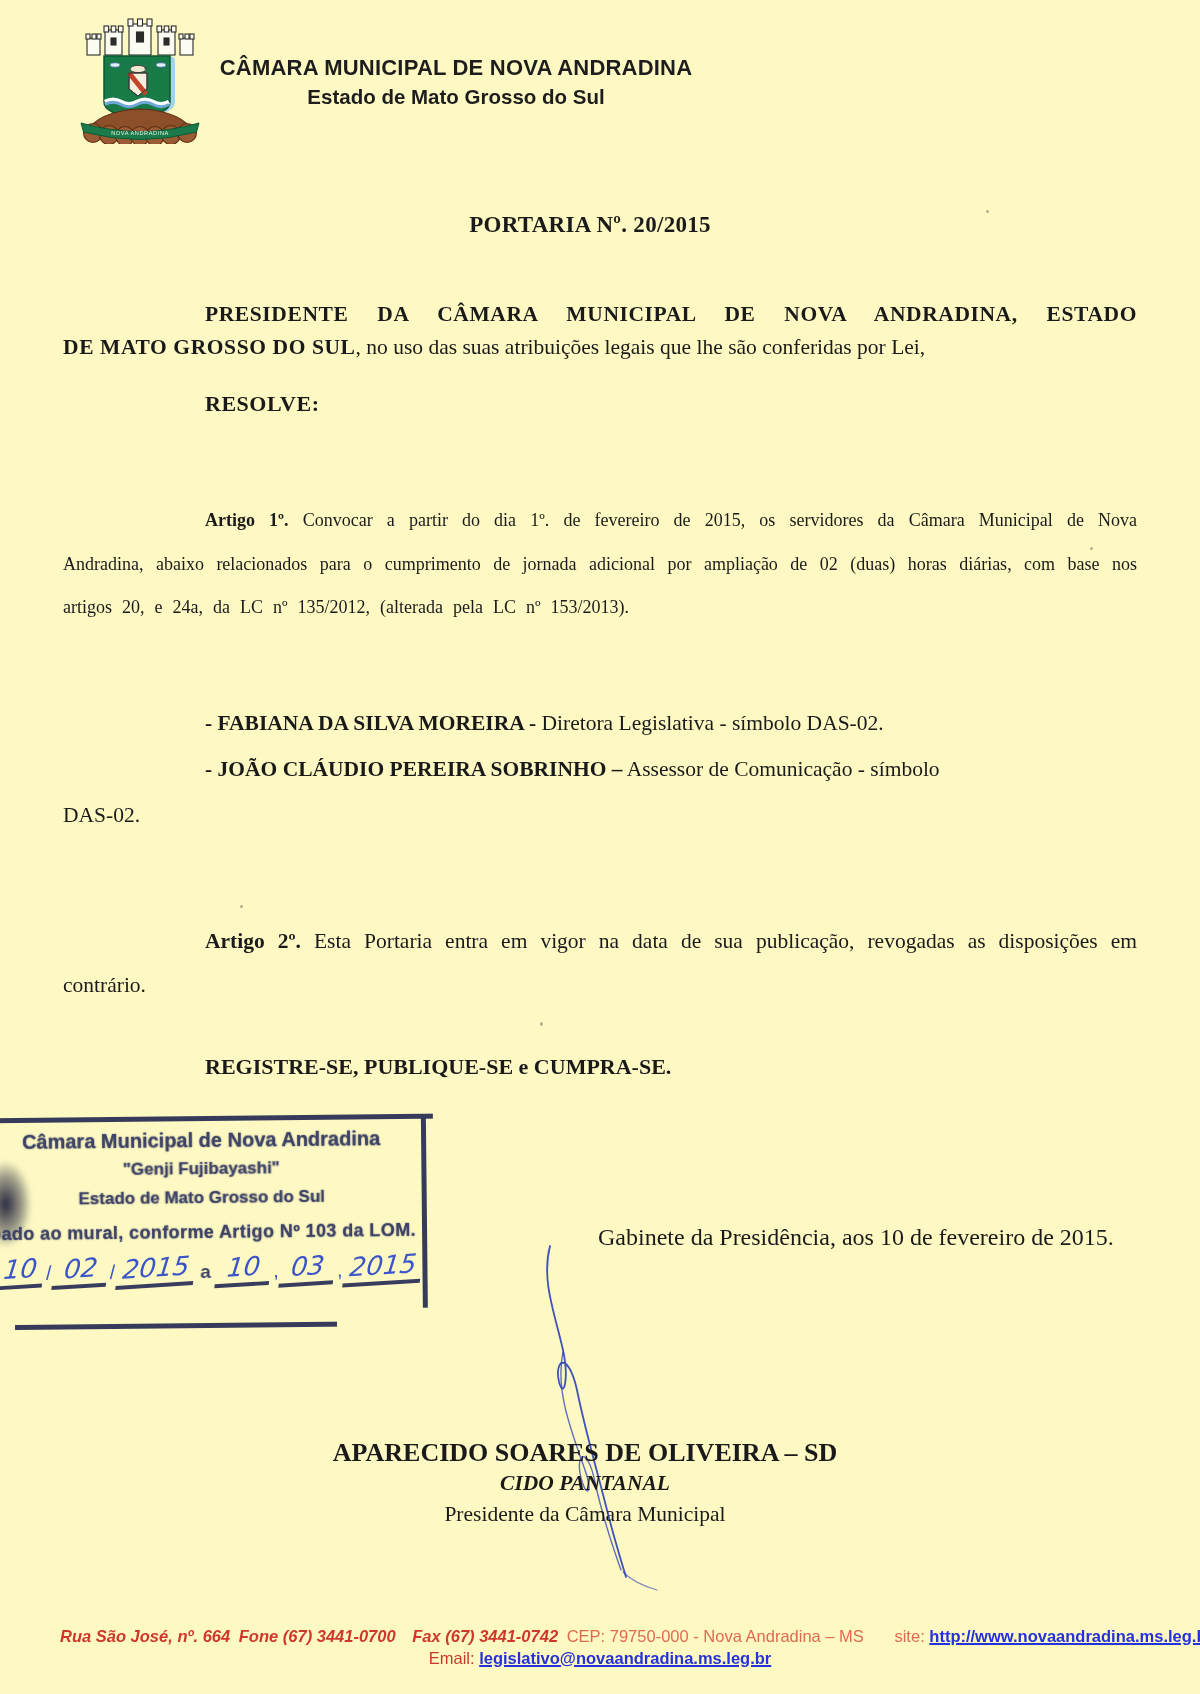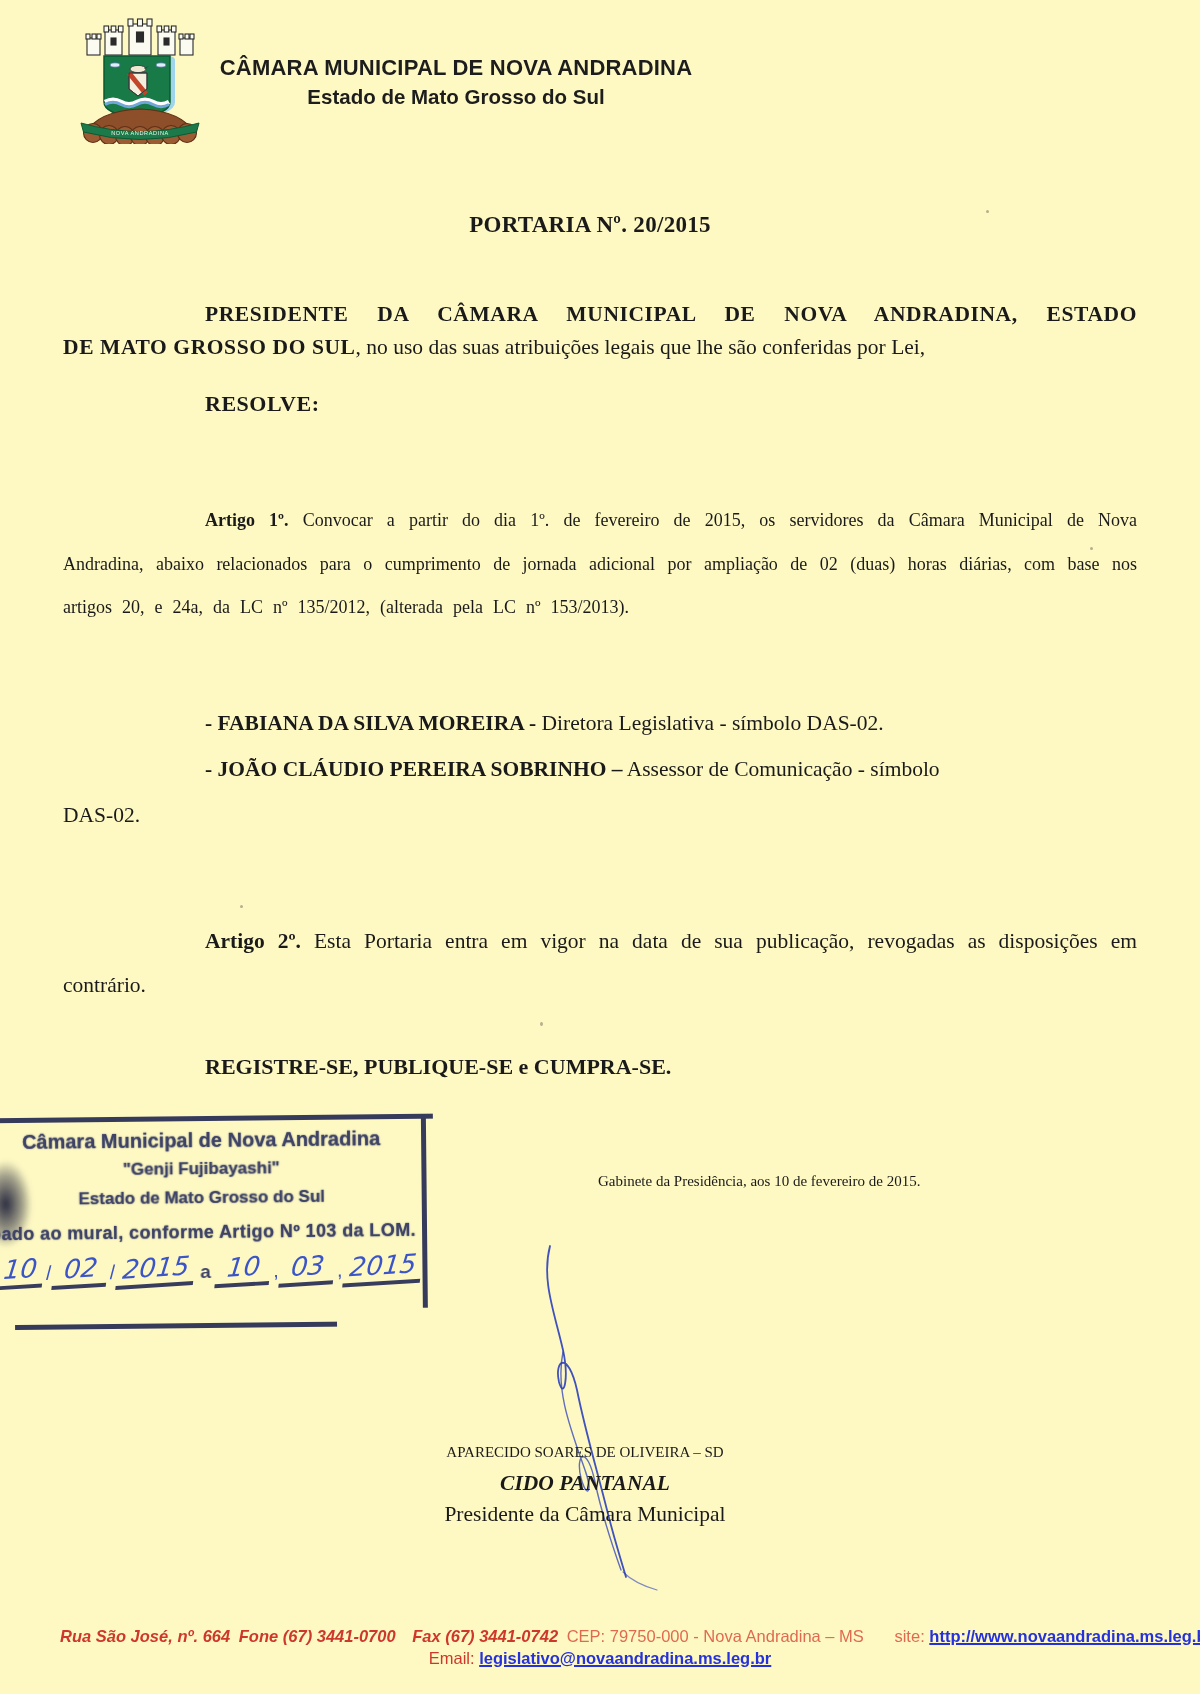--- a/index.html
+++ b/index.html
@@ -20,21 +20,21 @@
   .pre-line1{font-weight:bold;text-indent:142px;text-align:justify;text-align-last:justify;letter-spacing:.6px;}
   .pre-line2 b{letter-spacing:.6px;}
   .resolve{position:absolute;left:205px;top:391px;font-size:22px;font-weight:bold;letter-spacing:.5px;}
   .art1{position:absolute;left:63px;top:481px;width:1074px;font-size:18px;line-height:43.5px;
         text-align:justify;word-spacing:5.5px;text-indent:142px;}
   .servants{position:absolute;left:63px;top:700px;width:944px;font-size:21.5px;line-height:46px;}
   .servants p{margin:0;text-indent:142px;}
   .art2{position:absolute;left:63px;top:897px;width:1074px;font-size:21.5px;line-height:44px;
         text-align:justify;word-spacing:5px;text-indent:142px;}
   .closing{position:absolute;left:205px;top:1054px;font-size:22px;font-weight:bold;}
-  .place-date{position:absolute;left:598px;top:1173px;font-size:15px;}
+  .place-date{position:absolute;left:598px;top:1224px;font-size:24px;}
 
   
   .stamp{position:absolute;left:-18px;top:1116px;width:452px;height:220px;
          transform:rotate(-0.6deg);font-family:"Liberation Sans",sans-serif;color:#3d4266;}
   .stamp .bar{position:absolute;background:#363b5c;filter:blur(.7px);}
   .bar-top{top:0;left:0;width:452px;height:5px;}
   .bar-right{top:2px;left:440px;width:5px;height:192px;}
   .bar-bottom{top:207px;left:32px;width:322px;height:5px;}
   .stamp-line{position:absolute;left:0;width:440px;text-align:center;font-weight:bold;
               filter:blur(.55px);text-shadow:0 0 1.5px rgba(54,59,92,.8);}
@@ -48,21 +48,21 @@
   .dates-row{position:absolute;top:136px;left:14px;width:425px;display:flex;align-items:flex-end;}
   .dslot{border-bottom:4px solid #383d5e;text-align:center;
          font-family:"DejaVu Sans",sans-serif;font-style:italic;font-size:26px;
          color:#3b55c9;transform:skewX(-10deg) rotate(-3deg);padding:0 2px 1px 2px;}
   .dsep{color:#3b55c9;font-size:20px;padding:0 2px 4px 2px;}
   .dword{color:#3d4266;font-weight:bold;font-size:19px;padding:0 6px 4px 6px;filter:blur(.4px);}
 
   
   .sig-ink{position:absolute;left:505px;top:1232px;width:195px;height:362px;pointer-events:none;}
   .sig-block{position:absolute;left:235px;top:1437px;width:700px;text-align:center;line-height:31px;}
-  .sig-name{font-size:15px;font-weight:normal;}
+  .sig-name{font-size:26px;font-weight:bold;}
   .sig-nick{font-size:21.5px;font-weight:bold;font-style:italic;}
   .sig-role{font-size:21.5px;}
 
   
   .footer{position:absolute;left:0;top:1627px;width:1200px;
           font-family:"Liberation Sans",sans-serif;font-size:16.5px;}
   .f-line1{padding-left:60px;white-space:nowrap;}
   .f-strong{color:#ce382b;font-weight:bold;font-style:italic;}
   .f-soft{color:#e06a50;}
   .f-link{color:#2531da;font-weight:bold;text-decoration:underline;text-decoration-thickness:1.5px;}

